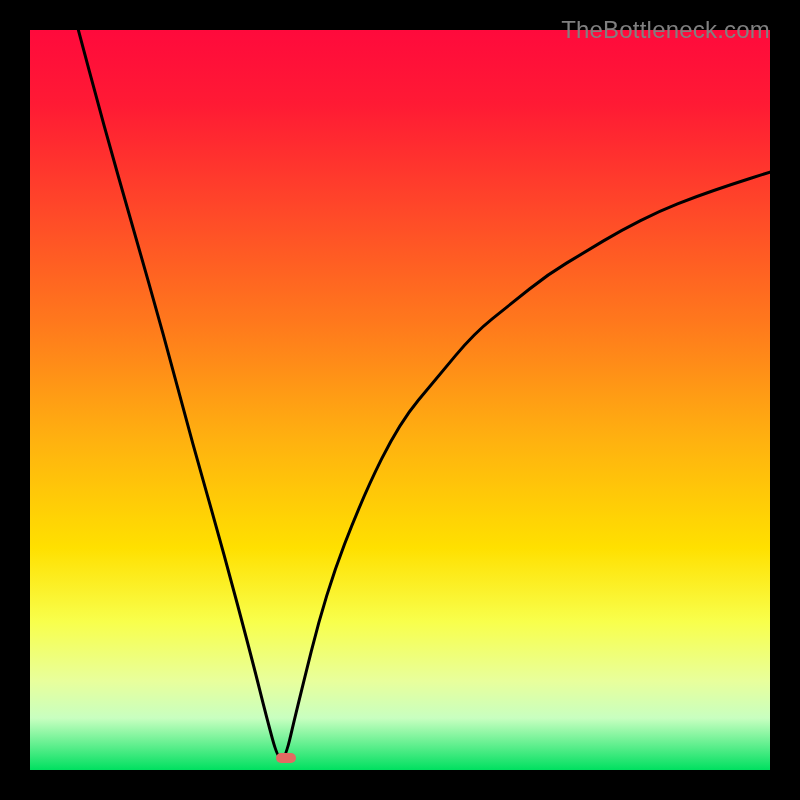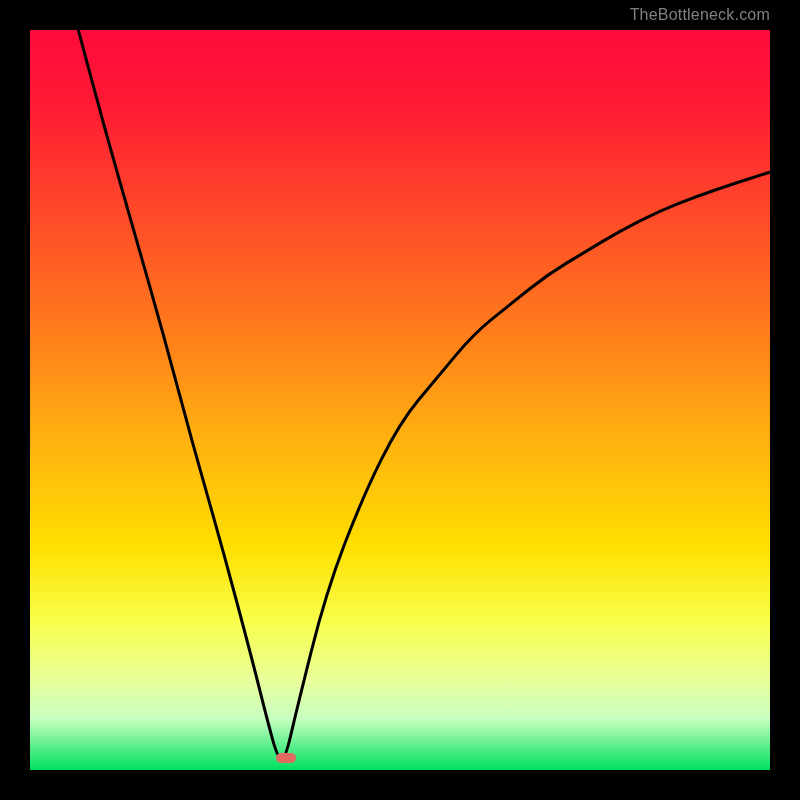--- a/index.html
+++ b/index.html
@@ -26,24 +26,24 @@
       #ffb010 55%,
       #ffe000 70%,
       #f8ff4c 80%,
       #e8ff9c 88%,
       #c8ffc0 93%,
       #00e060 100%
     );
   }
   .watermark {
     position: absolute;
-    top: 6px;
+    top: 16px;
     right: 30px;
     color: #808080;
-    font-size: 16px;
+    font-size: 24px;
     font-weight: 500;
     letter-spacing: 0.2px;
   }
   .curve {
     position: absolute;
     left: 0;
     top: 0;
     width: 740px;
     height: 740px;
   }

